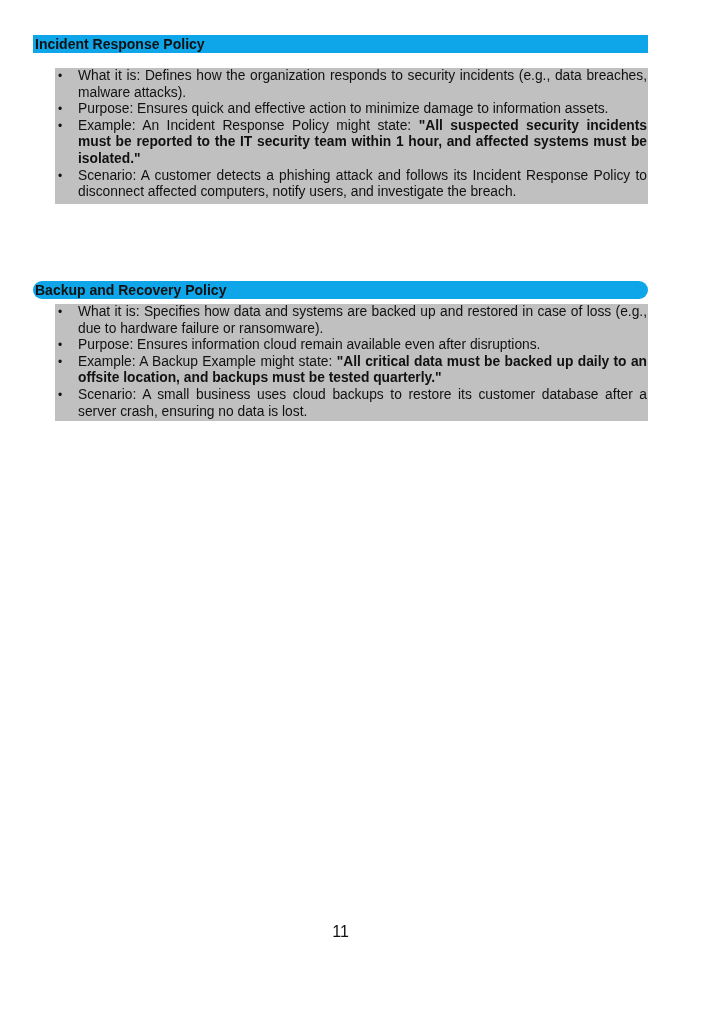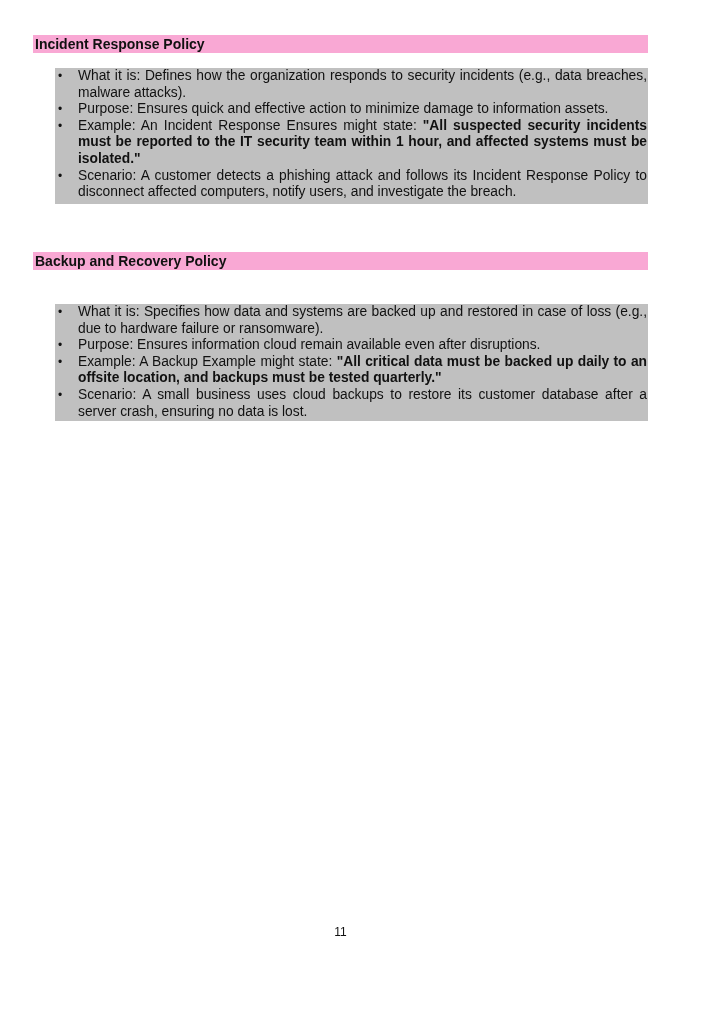--- a/index.html
+++ b/index.html
@@ -13,21 +13,21 @@
       position: relative;
       overflow: hidden;
       font-family: "Liberation Sans", sans-serif;
       color: #111111;
     }
     .section-header {
       position: absolute;
       left: 33px;
       width: 615px;
       height: 18px;
-      background: #f9a8d4;
+      background: #0ea5e9;
       font-weight: bold;
       font-size: 14px;
       line-height: 18px;
       padding-left: 2px;
       box-sizing: border-box;
       white-space: nowrap;
     }
     .bullet-box {
       position: absolute;
       left: 55px;
@@ -57,51 +57,51 @@
       font-size: 12px;
     }
     .term { font-weight: normal; }
     .quote { font-weight: bold; }
     .page-number {
       position: absolute;
       left: 0;
       width: 681px;
       top: 924px;
       text-align: center;
-      font-size: 12px;
+      font-size: 16px;
       line-height: 16px;
     }
   </style>
 </head>
 <body>
 
 <div class="section-header" style="top:35px;">Incident Response Policy</div>
 
 <div class="bullet-box" style="top:68px; height:136px;">
   <ul class="bullet-list">
     <li class="bullet-item">
       <span class="bullet-dot">•</span>
       <span class="term">What it is</span><span>: </span><span>Defines how the organization responds to security incidents (e.g., data breaches, malware attacks).</span>
     </li>
     <li class="bullet-item">
       <span class="bullet-dot">•</span>
       <span class="term">Purpose</span><span>: </span><span>Ensures quick and effective action to minimize damage to information assets.</span>
     </li>
     <li class="bullet-item">
       <span class="bullet-dot">•</span>
-      <span class="term">Example</span><span>: </span><span>An Incident Response Ensures might state: </span><span class="quote">"All suspected security incidents must be reported to the IT security team within 1 hour, and affected systems must be isolated."</span>
+      <span class="term">Example</span><span>: </span><span>An Incident Response Policy might state: </span><span class="quote">"All suspected security incidents must be reported to the IT security team within 1 hour, and affected systems must be isolated."</span>
     </li>
     <li class="bullet-item">
       <span class="bullet-dot">•</span>
       <span class="term">Scenario</span><span>: </span><span>A customer detects a phishing attack and follows its Incident Response Policy to disconnect affected computers, notify users, and investigate the breach.</span>
     </li>
   </ul>
 </div>
 
-<div class="section-header" style="top:252px;">Backup and Recovery Policy</div>
+<div class="section-header" style="top:281px;border-radius:9px;">Backup and Recovery Policy</div>
 
 <div class="bullet-box" style="top:304px; height:117px;">
   <ul class="bullet-list">
     <li class="bullet-item">
       <span class="bullet-dot">•</span>
       <span class="term">What it is</span><span>: </span><span>Specifies how data and systems are backed up and restored in case of loss (e.g., due to hardware failure or ransomware).</span>
     </li>
     <li class="bullet-item">
       <span class="bullet-dot">•</span>
       <span class="term">Purpose</span><span>: </span><span>Ensures information cloud remain available even after disruptions.</span>

